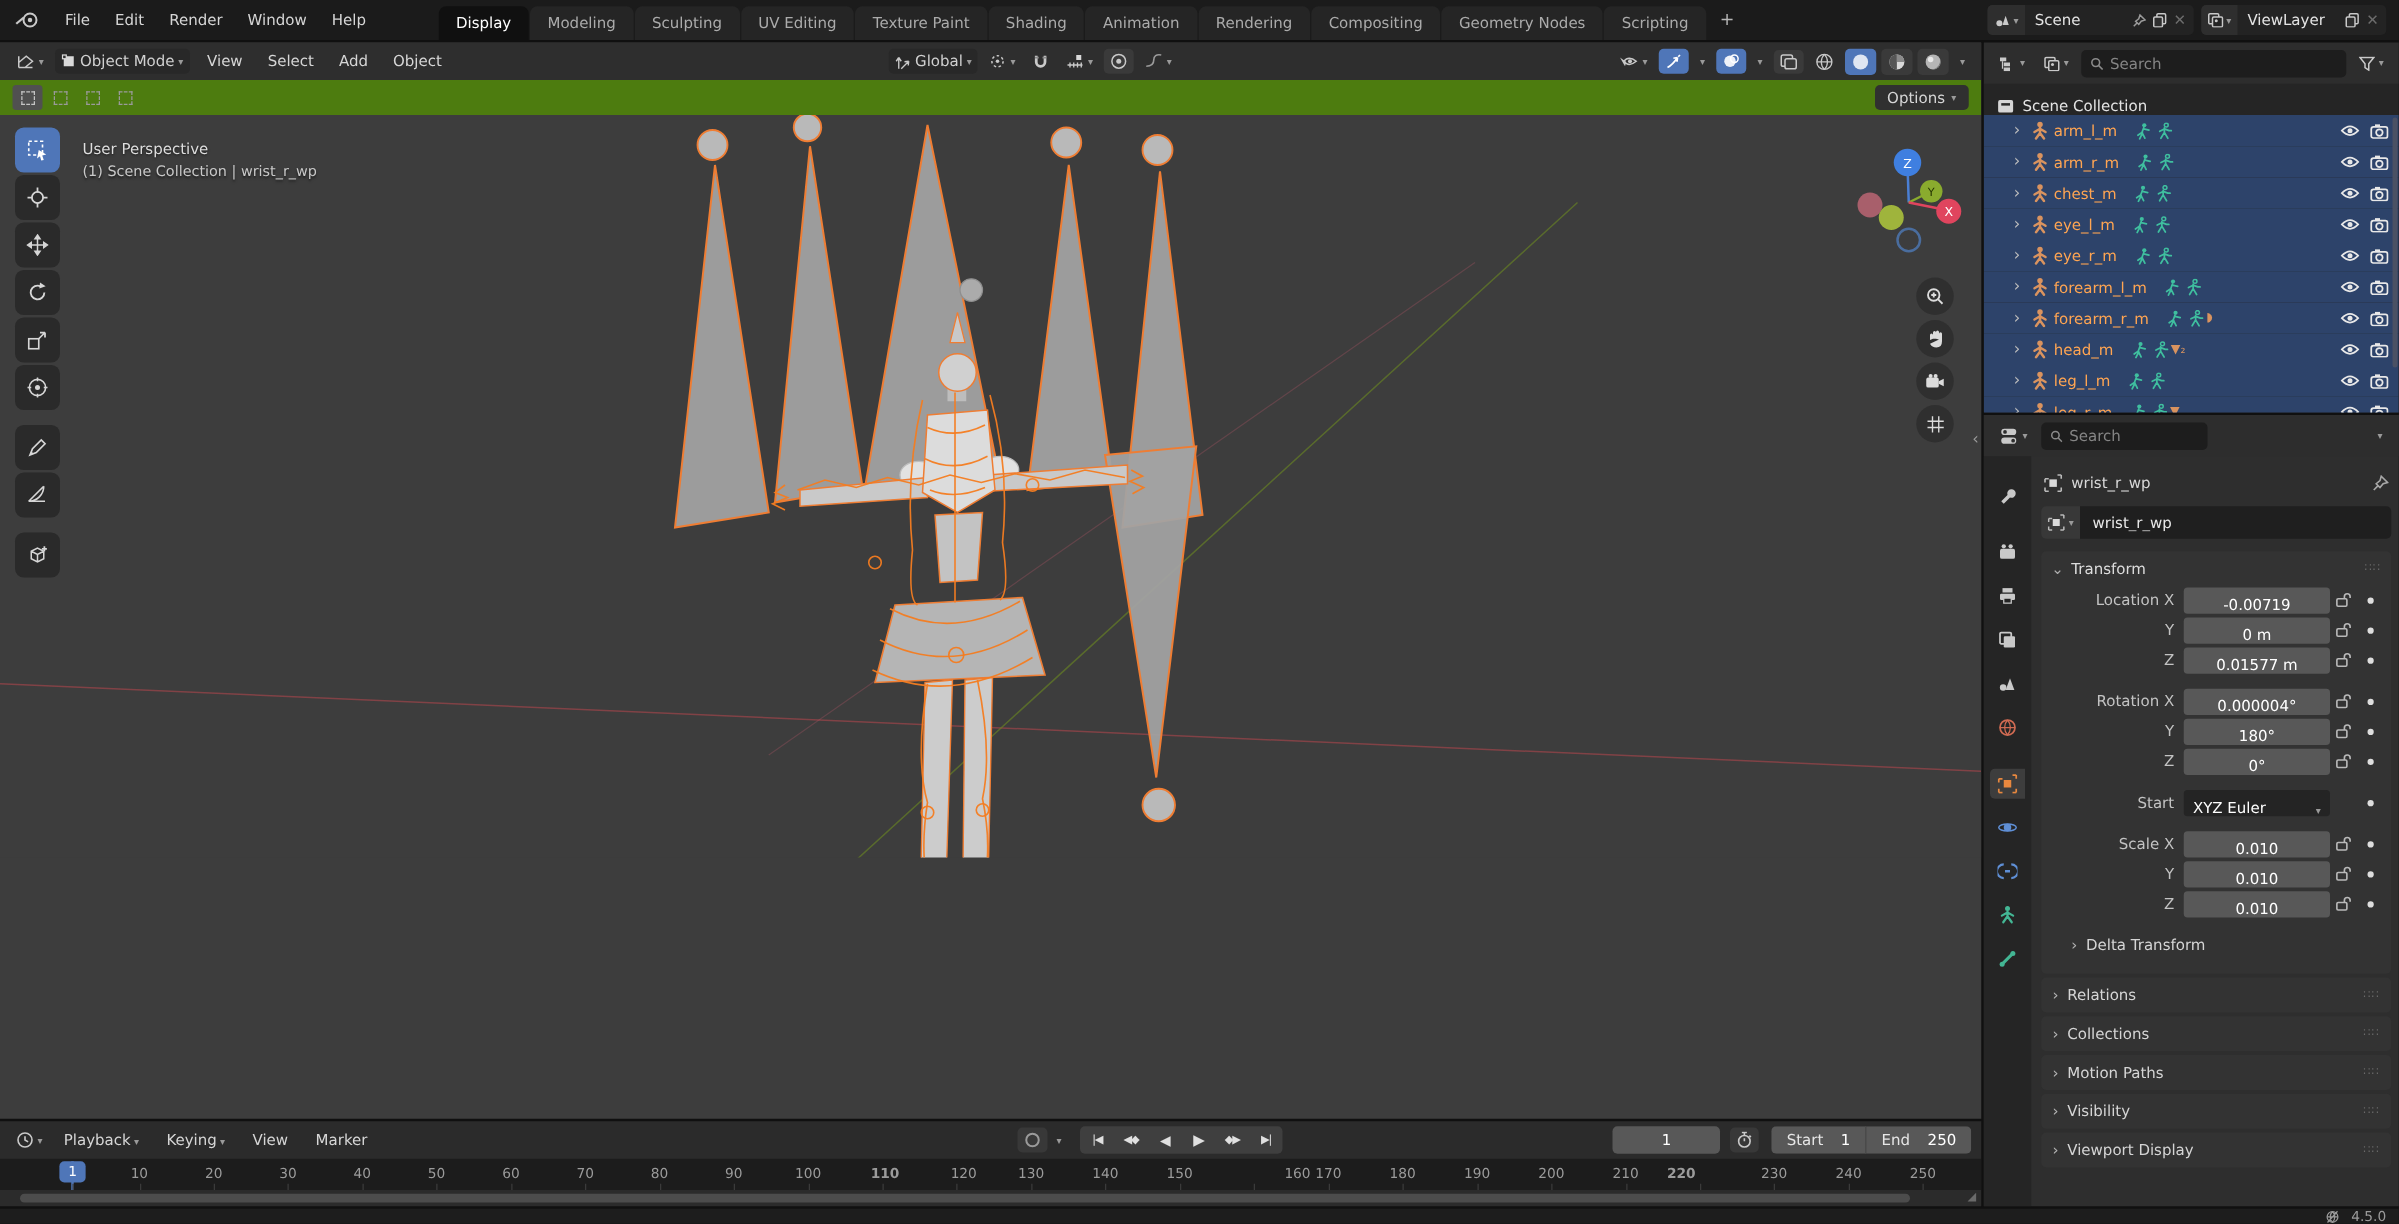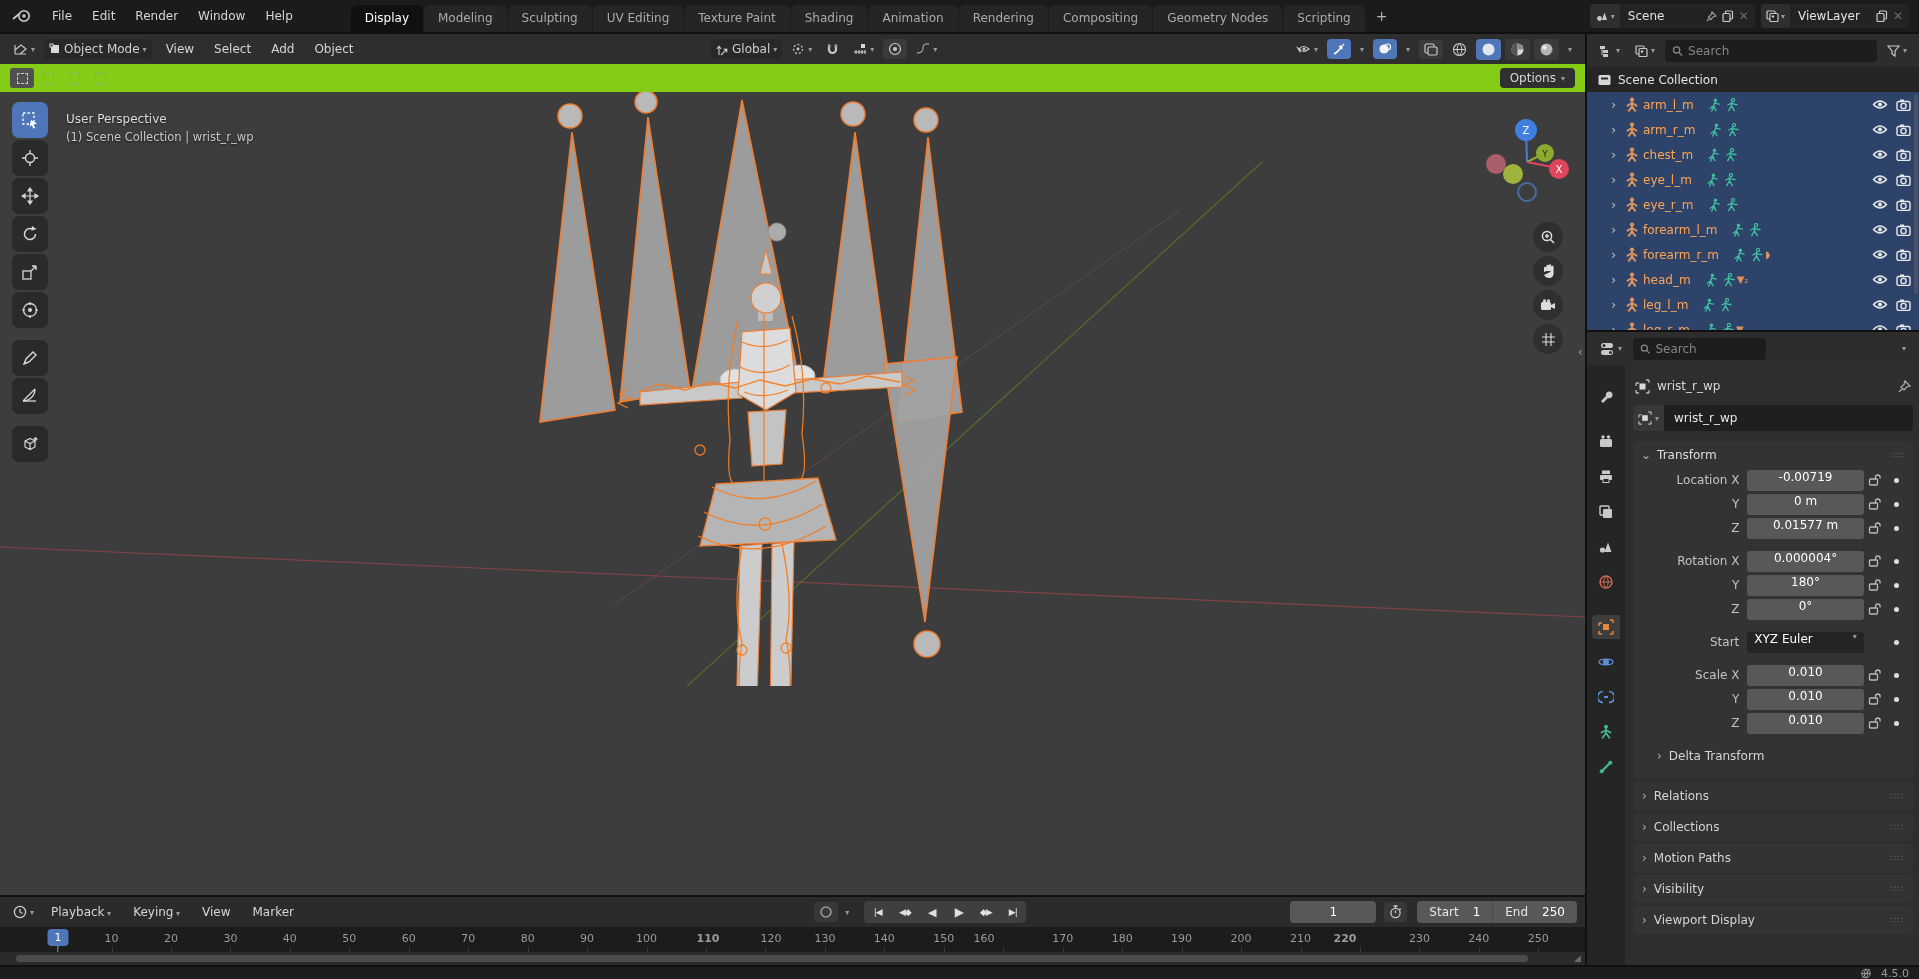--- a/index.html
+++ b/index.html
@@ -24,21 +24,21 @@
   .id-tools { display:flex; align-items:center; gap:5px; padding-right:6px; color:#8a8a8a; }
   .caret { font-size:8px; color:#9a9a9a; }
 
   
   #viewport { left:0; top:34px; width:1585px; height:861px; background:#3d3d3d; }
   #vp-header { height:30px; background:#2e2e2e; display:flex; align-items:center; padding:0 8px; gap:4px; }
   .hdr-btn { display:flex; align-items:center; gap:3px; padding:3px 5px; border-radius:4px; color:#d0d0d0; }
   .pill { background:#282828; }
   .blue { background:#4f76b8 !important; color:#fff; }
   .spacer { flex:1; }
-  #vp-toolstrip { height:28px; background:#84cc16; display:flex; align-items:center; padding:0 10px; }
+  #vp-toolstrip { height:28px; background:#4d7c0f; display:flex; align-items:center; padding:0 10px; }
   .smode { width:24px; height:20px; display:flex; align-items:center; justify-content:center; border-radius:3px; margin-right:2px; }
   .smode.on { background:#505050; }
   .smode .sq { width:11px; height:11px; border:1px dashed #c5c5c5; }
   #options-btn { margin-left:auto; display:flex; gap:5px; align-items:center; padding:3px 10px; background:#303030; border-radius:4px; color:#d6d6d6; }
   #vp-canvas { position:relative; height:594px; background:#3d3d3d; overflow:hidden; }
   #vp-overlay-text { position:absolute; left:66px; top:18px; line-height:18px; color:#dedede; text-shadow:0 1px 2px rgba(0,0,0,.6); }
   #vp-overlay-text .l2 { color:#c9c9c9; font-size:11.5px; }
   #left-toolbar { position:absolute; left:12px; top:10px; display:flex; flex-direction:column; gap:2px; }
   .tool-btn { width:36px; height:36px; background:rgba(40,40,40,.92); border-radius:7px;
               display:flex; align-items:center; justify-content:center; color:#d6d6d6; font-size:16px; }
@@ -48,21 +48,21 @@
   .nav-btn { position:absolute; right:22px; width:30px; height:30px; border-radius:50%;
              background:rgba(40,40,40,.65); display:flex; align-items:center; justify-content:center; }
   #collapse-arrow { position:absolute; right:2px; top:252px; color:#9a9a9a; font-size:13px; }
 
   
   #outliner { left:1587px; top:34px; width:332px; height:296px; background:#252525; }
   #ol-header { height:33px; background:#2d2d2d; display:flex; align-items:center; gap:5px; padding:0 7px; }
   .search-box { flex:1; display:flex; align-items:center; gap:5px; background:#1d1d1d; border-radius:4px; height:22px; padding:0 7px; }
   .search-box input { background:none; border:none; outline:none; color:#cfcfcf; width:100%; font:inherit; }
   .search-box input::placeholder { color:#858585; }
-  #ol-root { display:flex; align-items:center; gap:6px; height:25px; padding-left:10px; color:#e4e4e4; }
+  #ol-root { display:flex; align-items:flex-end; gap:6px; height:25px; padding-left:10px; color:#e4e4e4; }
   .ol-row { display:flex; align-items:center; height:25px; padding:0 8px 0 24px; background:#2d436a; }
   .ol-exp { color:#bdbdbd; font-size:13px; width:14px; }
   .ol-name { color:#ffa552; margin:0 4px; }
   .ol-badge { color:#d9935f; font-size:10px; margin-left:2px; }
   .ol-data-icons { display:flex; gap:4px; margin-left:10px; }
   .ol-flex { flex:1; }
   .ol-right { display:flex; gap:8px; align-items:center; }
   #ol-scrollbar { position:absolute; right:1px; top:60px; width:4px; height:200px; background:#4a5164; border-radius:2px; }
 
   
@@ -80,21 +80,21 @@
   #name-field { flex:1; background:#1f1f1f; border-radius:0 4px 4px 0; border:none; outline:none;
                 color:#e8e8e8; font:inherit; padding:0 10px; }
   .bpanel { background:#333333; border-radius:4px; margin-bottom:3px; }
   #transform-panel { padding-bottom:10px; }
   .bpanel-head { display:flex; align-items:center; gap:6px; height:27px; padding:0 8px; color:#dddddd; }
   .grip { margin-left:auto; color:#6a6a6a; font-size:9px; letter-spacing:1px; }
   .tr-row { display:flex; align-items:center; height:24px; padding-right:6px; }
   .tr-row.gap { margin-top:9px; }
   .tr-label { width:116px; text-align:right; color:#c3c3c3; padding-right:8px; }
   .tr-field { width:118px; height:21px; background:#585858; border-radius:3px; display:flex;
-              align-items:flex-start; justify-content:center; color:#fff; }
+              align-items:flex-end; justify-content:center; color:#fff; }
   .tr-field.dd { background:#242424; justify-content:space-between; padding:0 7px; }
   .tr-lock { width:22px; display:flex; justify-content:center; }
   .tr-dot { width:22px; display:flex; justify-content:center; }
   .tr-dot i { width:5px; height:5px; border-radius:50%; background:#dedede; }
   .sub-collapsed { display:flex; gap:7px; align-items:center; height:26px; padding-left:24px; color:#d5d5d5; margin-top:8px; }
   .cpanel { display:flex; align-items:center; gap:7px; height:28px; padding:0 9px; background:#333333;
             border-radius:4px; margin-bottom:3px; color:#d5d5d5; }
   .exp-caret { color:#b0b0b0; font-size:12px; }
 
   
@@ -1272,21 +1272,21 @@
       <span class="ruler-num" style="left: 708px; font-weight: bold;">110</span>
       <span class="ruler-tick" style="left: 706.005px;"></span>
       <span class="ruler-num" style="left: 728px; margin-left: 43px;">120</span>
       <span class="ruler-tick" style="left: 765.455px;"></span>
       <span class="ruler-num" style="left: 824.905px;">130</span>
       <span class="ruler-tick" style="left: 824.905px;"></span>
       <span class="ruler-num" style="left: 884.355px;">140</span>
       <span class="ruler-tick" style="left: 884.355px;"></span>
       <span class="ruler-num" style="left: 943.805px;">150</span>
       <span class="ruler-tick" style="left: 943.805px;"></span>
-      <span class="ruler-num" style="left: 984px;">160</span>
+      <span class="ruler-num" style="left: 1038px;">160</span>
       <span class="ruler-tick" style="left: 1003.25px;"></span>
       <span class="ruler-num" style="left: 1062.7px;">170</span>
       <span class="ruler-tick" style="left: 1062.7px;"></span>
       <span class="ruler-num" style="left: 1122.15px;">180</span>
       <span class="ruler-tick" style="left: 1122.15px;"></span>
       <span class="ruler-num" style="left: 1181.61px;">190</span>
       <span class="ruler-tick" style="left: 1181.61px;"></span>
       <span class="ruler-num" style="left: 1241.06px;">200</span>
       <span class="ruler-tick" style="left: 1241.06px;"></span>
       <span class="ruler-num" style="left: 1300.51px;">210</span>

